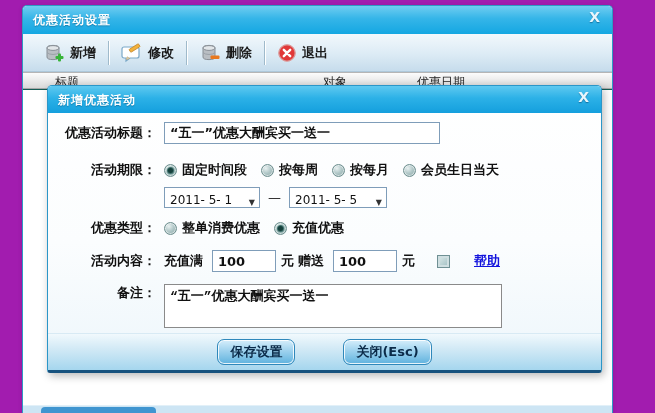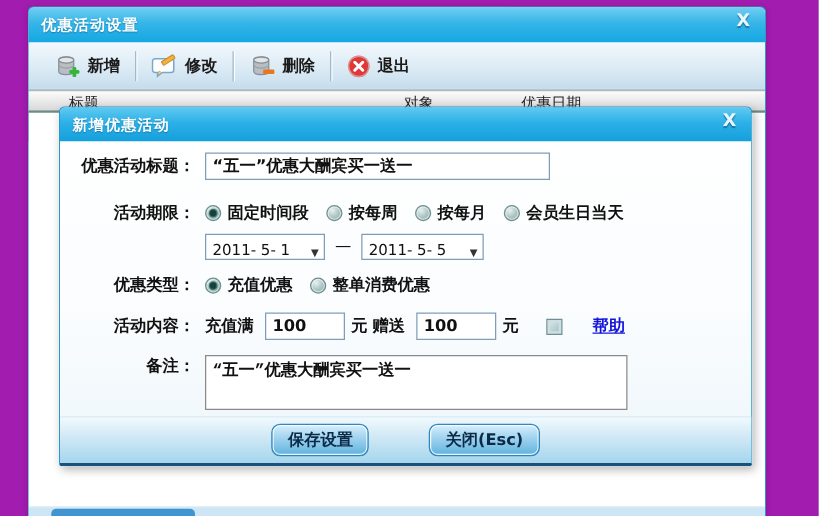--- a/index.html
+++ b/index.html
@@ -213,26 +213,26 @@
         <div class="select sel-to">
           <span>2011- 5- 5</span>
           <span class="arrow">▼</span>
         </div>
       </div>
 
       <div class="row row-type">
         <span class="lbl">优惠类型：</span>
         <div class="radio-group">
           <span class="radio-item">
+            <span class="radio"></span>
+            <span>整单消费优惠</span>
+          </span>
+          <span class="radio-item">
             <span class="radio selected"></span>
             <span>充值优惠</span>
-          </span>
-          <span class="radio-item">
-            <span class="radio"></span>
-            <span>整单消费优惠</span>
           </span>
         </div>
       </div>
 
       <div class="row row-content">
         <span class="lbl">活动内容：</span>
         <span class="plain mr4">充值满</span>
         <input class="txt-input w-amt" type="text" value="100" style="">
         <span class="unit">元</span>
         <span class="plain ml4 mr4">赠送</span>

